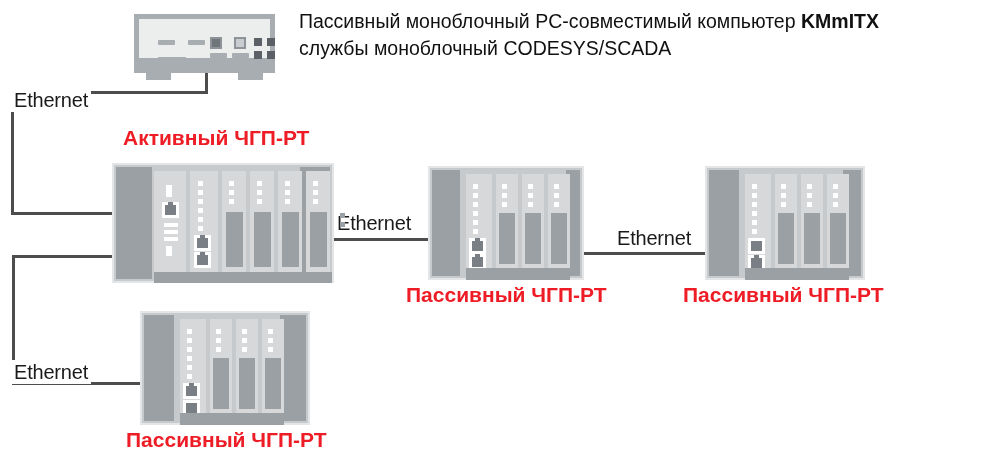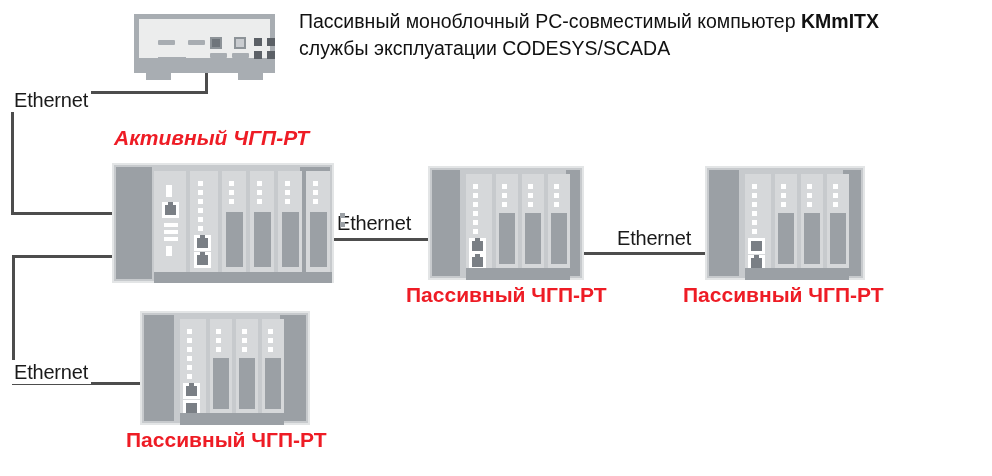--- a/index.html
+++ b/index.html
@@ -182,21 +182,21 @@
     background: #9ba0a5;
   }
 </style>
 </head>
 <body>
 
 <div id="canvas">
 
   <div id="header-text">
     <span>Пассивный моноблочный PC-совместимый компьютер </span><span class="bold">KMmITX</span><br>
-    <span>службы эксплуатации CODESYS/SCADA</span>
+    <span>службы моноблочный CODESYS/SCADA</span>
   </div>
 
   <div class="line v" style="left:205px; top:53px; height:41px;"></div>
 
   <div class="line h" style="left:11px; top:91px; width:197px;"></div>
 
   <div class="line v" style="left:11px; top:91px; height:124px;"></div>
 
   <div class="line h" style="left:11px; top:212px; width:154px;"></div>
 
@@ -233,21 +233,21 @@
         <div class="port square" style="left:123px; top:14px;"></div>
         <div class="port square" style="left:110px; top:27px;"></div>
         <div class="port square" style="left:123px; top:27px;"></div>
       </div>
     </div>
     <div class="pc-base"></div>
     <div class="pc-foot l"></div>
     <div class="pc-foot r"></div>
   </div>
 
-  <div class="device-caption" style="left:114px; top:126px;font-style:italic;">Активный ЧГП-РТ</div>
+  <div class="device-caption" style="left:123px; top:126px;">Активный ЧГП-РТ</div>
 
   <div class="rack" style="left:112px; top:163px; width:222px; height:120px;">
 
     <div class="rack-side" style="left:2px; width:36px;"></div>
 
     <div class="rack-side" style="right:2px; width:30px;"></div>
 
     <div class="mod" style="left:40px; width:32px; height:102px;"></div>
     <div class="led-tall" style="left:52px; top:20px; height:12px;"></div>
     <div class="jack" style="left:48px; top:37px;">

